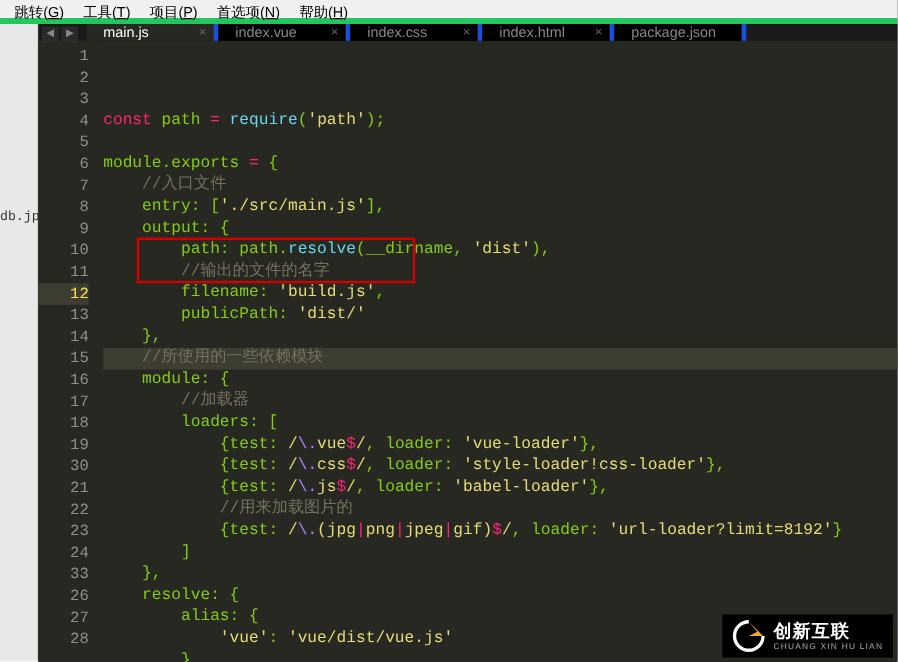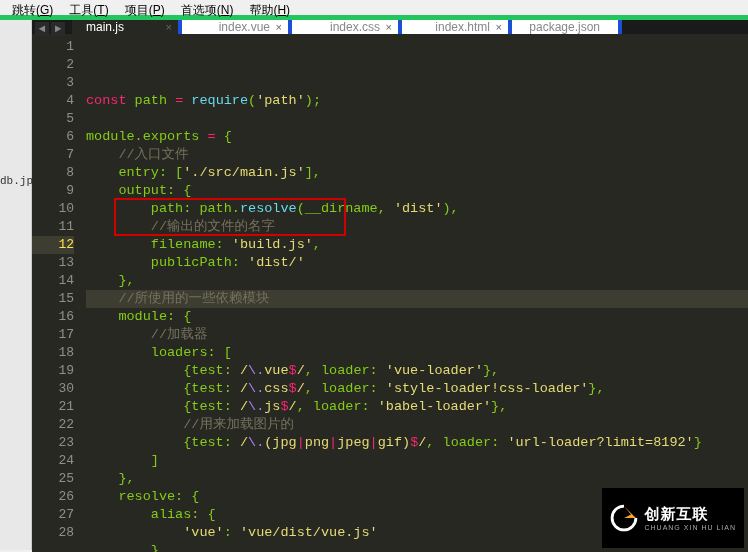--- a/index.html
+++ b/index.html
@@ -82,23 +82,22 @@
       border-right: 4px solid #1d4ed8;
       font-family: Arial, sans-serif;
       position: relative;
       min-width: 110px;
     }
     .tab.active {
       background: #272822;
       color: #fff;
     }
     .tab.inactive {
-      background: #ffffff;
+      background: #000000;
       color: #888;
-      justify-content: flex-end;
     }
     .tab-close {
       position: absolute;
       right: 6px;
       font-size: 11px;
       color: #666;
     }
     .code-area {
       display: flex;
       flex: 1;
@@ -142,21 +141,21 @@
       height: 38px;
       pointer-events: none;
     }
     .logo {
       position: absolute;
       bottom: 4px;
       right: 4px;
       display: flex;
       align-items: center;
       background: #000;
-      padding: 16px 8px;
+      padding: 4px 8px;
       color: #fff;
       font-family: Arial, sans-serif;
       font-size: 12px;
     }
     .logo-icon {
       width: 28px;
       height: 28px;
       margin-right: 6px;
       position: relative;
     }
@@ -224,21 +223,21 @@
           <div class="line-num">15</div>
           <div class="line-num">16</div>
           <div class="line-num">17</div>
           <div class="line-num">18</div>
           <div class="line-num">19</div>
           <div class="line-num">30</div>
           <div class="line-num">21</div>
           <div class="line-num">22</div>
           <div class="line-num">23</div>
           <div class="line-num">24</div>
-          <div class="line-num">25</div>
+          <div class="line-num">33</div>
           <div class="line-num">26</div>
           <div class="line-num">27</div>
           <div class="line-num">28</div>
         </div>
       <div class="code">
         <div class="redbox"></div>
       <div class="code-line"><span class="kw-red">const</span><span class="plain"> path </span><span class="kw-red">=</span><span class="plain"> </span><span class="fn">require</span><span class="plain">(</span><span class="str">'path'</span><span class="plain">);</span></div><div class="code-line"></div><div class="code-line"><span class="plain">module</span><span class="plain">.</span><span class="plain">exports</span><span class="plain"> </span><span class="kw-red">=</span><span class="plain"> {</span></div><div class="code-line"><span class="plain">    </span><span class="cmt">//入口文件</span></div><div class="code-line"><span class="plain">    entry: [</span><span class="str">'./src/main.js'</span><span class="plain">],</span></div><div class="code-line"><span class="plain">    output: {</span></div><div class="code-line"><span class="plain">        path: path.</span><span class="fn">resolve</span><span class="plain">(__dirname, </span><span class="str">'dist'</span><span class="plain">),</span></div><div class="code-line"><span class="plain">        </span><span class="cmt">//输出的文件的名字</span></div><div class="code-line"><span class="plain">        filename: </span><span class="str">'build.js'</span><span class="plain">,</span></div><div class="code-line"><span class="plain">        publicPath: </span><span class="str">'dist/'</span></div><div class="code-line"><span class="plain">    },</span></div><div class="code-line highlight"><span class="plain">    </span><span class="cmt">//所使用的一些依赖模块</span></div><div class="code-line"><span class="plain">    module: {</span></div><div class="code-line"><span class="plain">        </span><span class="cmt">//加载器</span></div><div class="code-line"><span class="plain">        loaders: [</span></div><div class="code-line"><span class="plain">            {test: </span><span class="str">/</span><span class="num">\.</span><span class="str">vue</span><span class="kw-red">$</span><span class="str">/</span><span class="plain">, loader: </span><span class="str">'vue-loader'</span><span class="plain">},</span></div><div class="code-line"><span class="plain">            {test: </span><span class="str">/</span><span class="num">\.</span><span class="str">css</span><span class="kw-red">$</span><span class="str">/</span><span class="plain">, loader: </span><span class="str">'style-loader!css-loader'</span><span class="plain">},</span></div><div class="code-line"><span class="plain">            {test: </span><span class="str">/</span><span class="num">\.</span><span class="str">js</span><span class="kw-red">$</span><span class="str">/</span><span class="plain">, loader: </span><span class="str">'babel-loader'</span><span class="plain">},</span></div><div class="code-line"><span class="plain">            </span><span class="cmt">//用来加载图片的</span></div><div class="code-line"><span class="plain">            {test: </span><span class="str">/</span><span class="num">\.</span><span class="str">(</span><span class="str">jpg</span><span class="kw-red">|</span><span class="str">png</span><span class="kw-red">|</span><span class="str">jpeg</span><span class="kw-red">|</span><span class="str">gif</span><span class="str">)</span><span class="kw-red">$</span><span class="str">/</span><span class="plain">, loader: </span><span class="str">'url-loader?limit=8192'</span><span class="plain">}</span></div><div class="code-line"><span class="plain">        ]</span></div><div class="code-line"><span class="plain">    },</span></div><div class="code-line"><span class="plain">    resolve: {</span></div><div class="code-line"><span class="plain">        alias: {</span></div><div class="code-line"><span class="plain">            </span><span class="str">'vue'</span><span class="plain">: </span><span class="str">'vue/dist/vue.js'</span></div><div class="code-line"><span class="plain">        }</span></div></div>
     </div>
   </div>
 </div>

